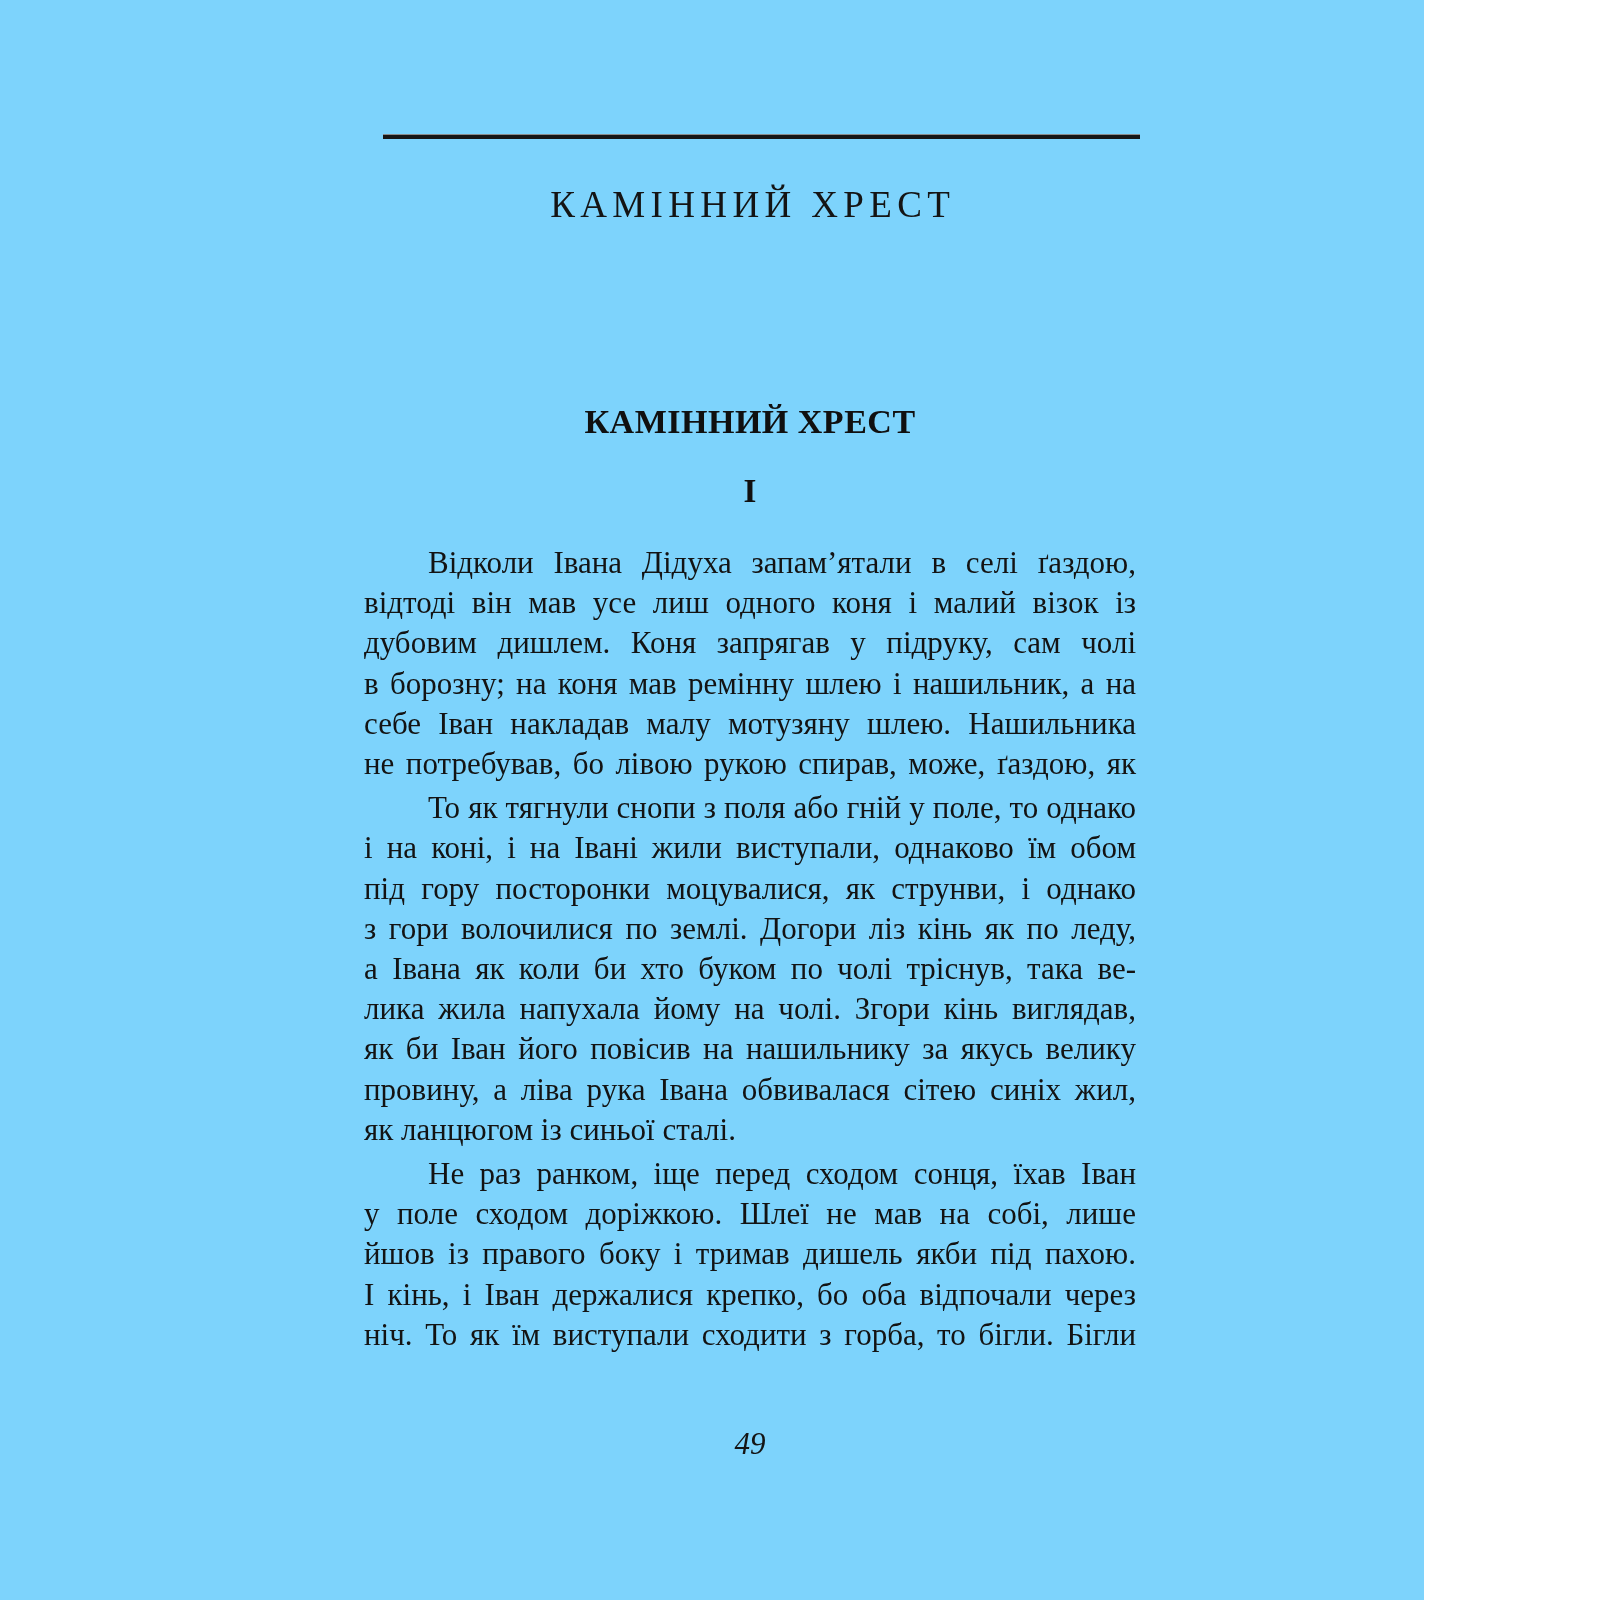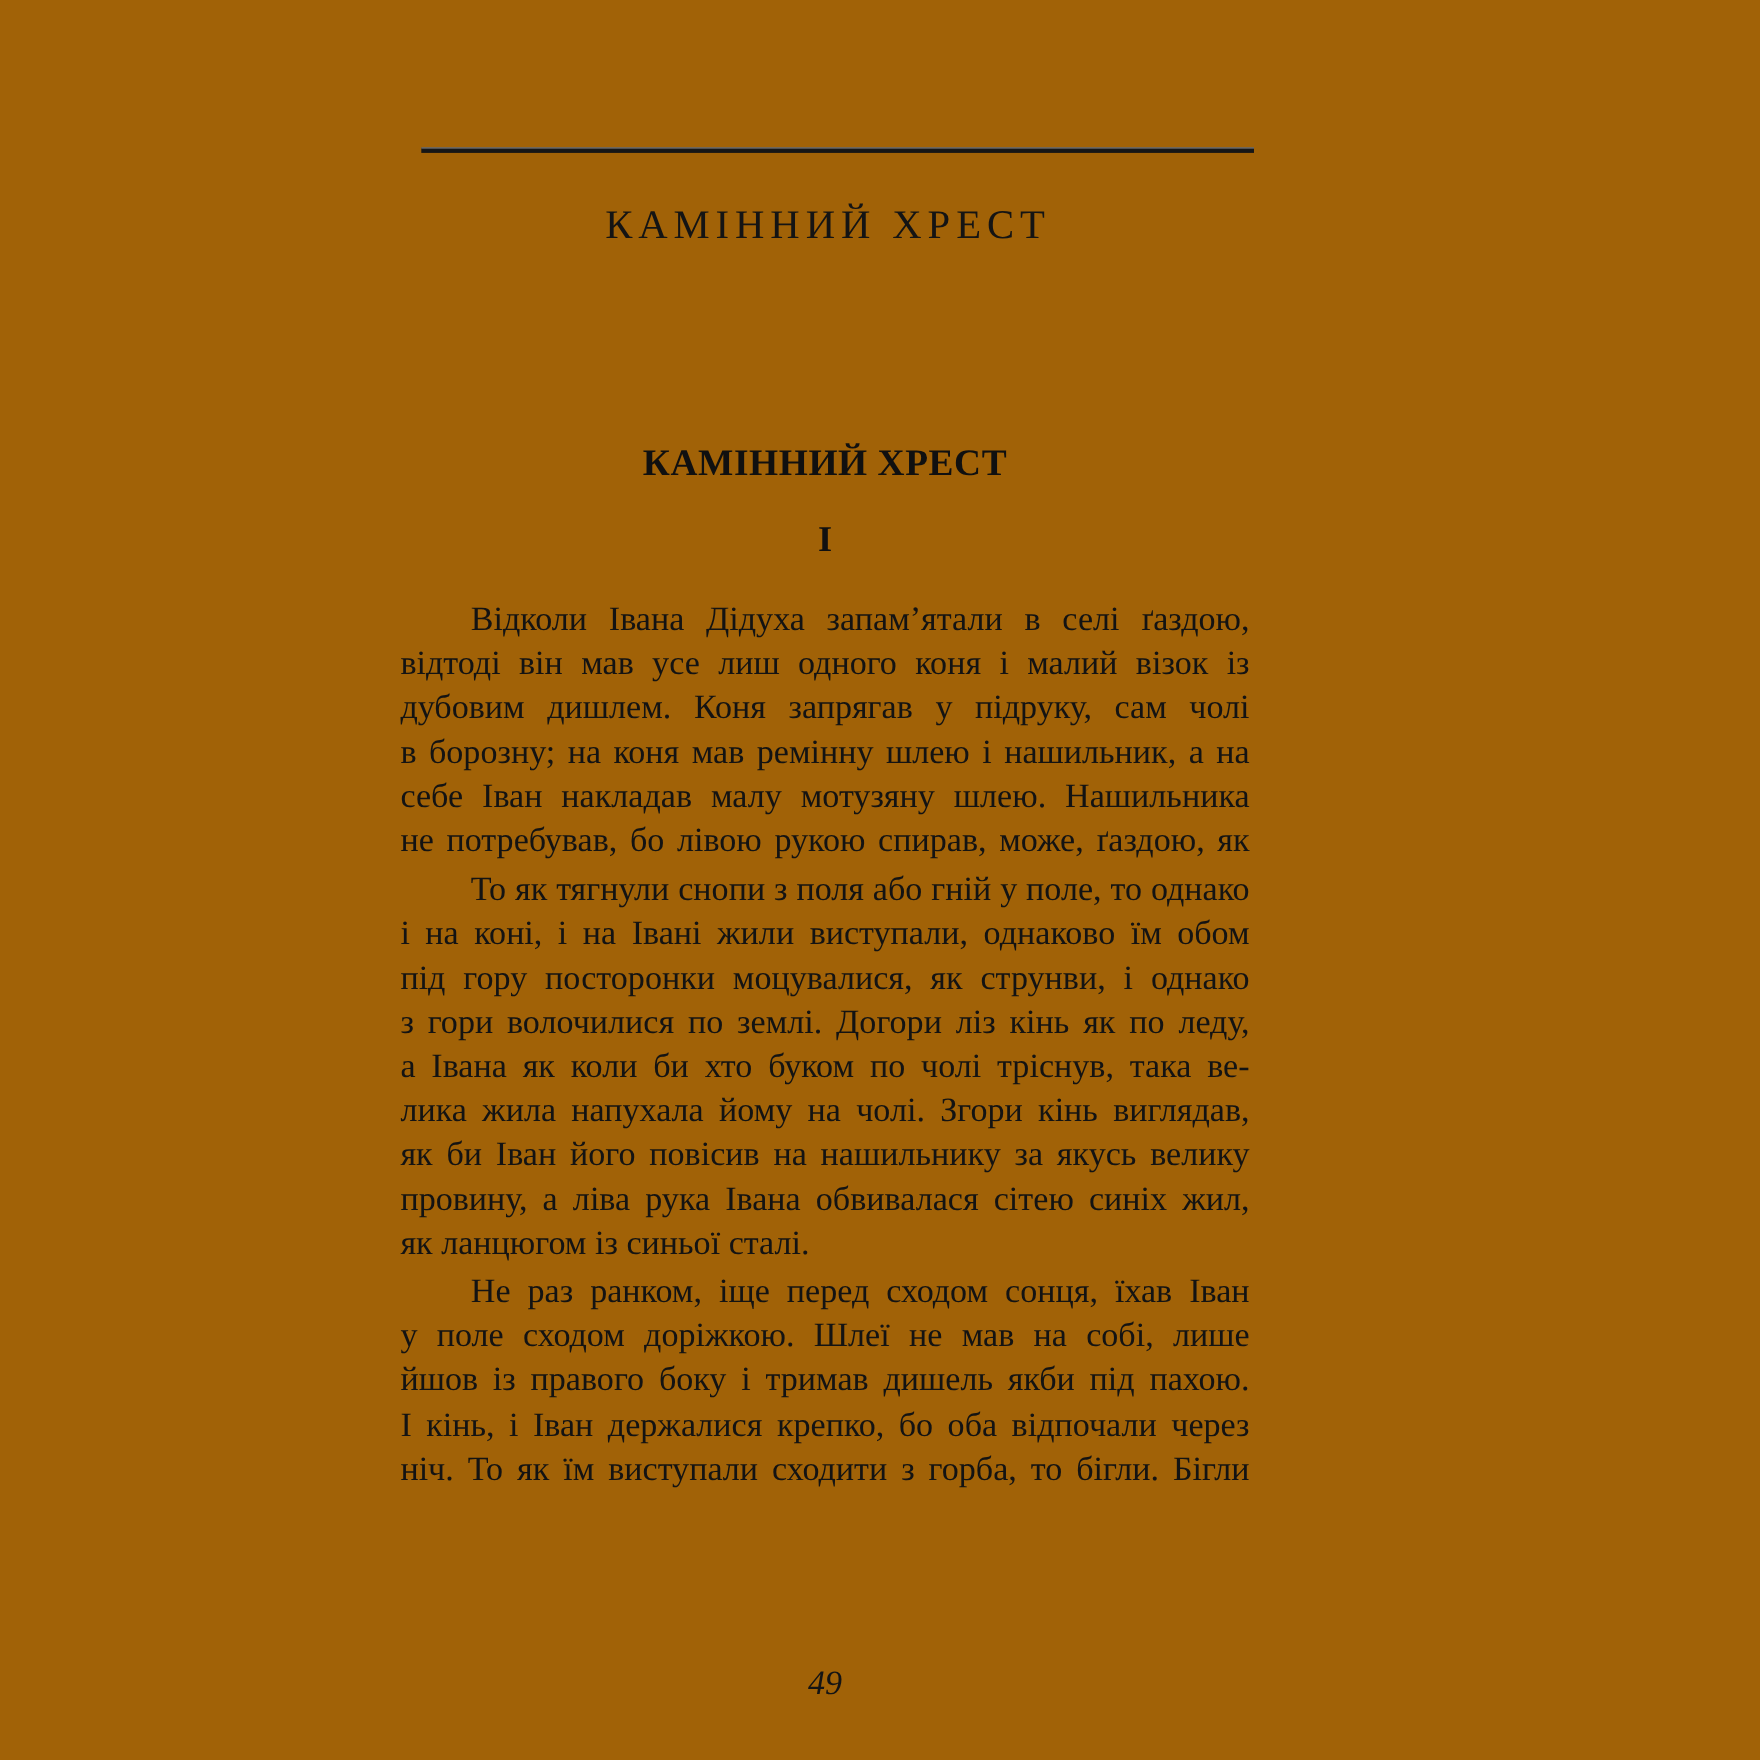--- a/index.html
+++ b/index.html
@@ -2,23 +2,23 @@
 <html lang="uk"><head>
 <meta charset="utf-8">
 <style>
   html, body {
     margin: 0;
     padding: 0;
     background: #ffffff;
   }
   .page {
     position: relative;
-    width: 1600px;
+    width: 1424px;
     height: 1600px;
-    background: #a16207;
+    background: #7dd3fc;
     font-family: "Liberation Serif", "DejaVu Serif", serif;
     color: #101010;
     overflow: hidden;
   }
   .content {
     position: absolute;
     left: 360px;
     top: 0;
     width: 780px;
     height: 1600px;
@@ -90,21 +90,21 @@
   .body-line.indent {
     padding-left: 64px;
     box-sizing: border-box;
   }
   .body-line.last {
     text-align-last: left;
     -moz-text-align-last: left;
   }
   .page-number {
     position: absolute;
-    top: 1512px;
+    top: 1426px;
     left: 0;
     width: 100%;
     text-align: center;
     font-size: 31px;
     font-style: italic;
     color: #141414;
   }
 </style>
 </head>
 <body>

